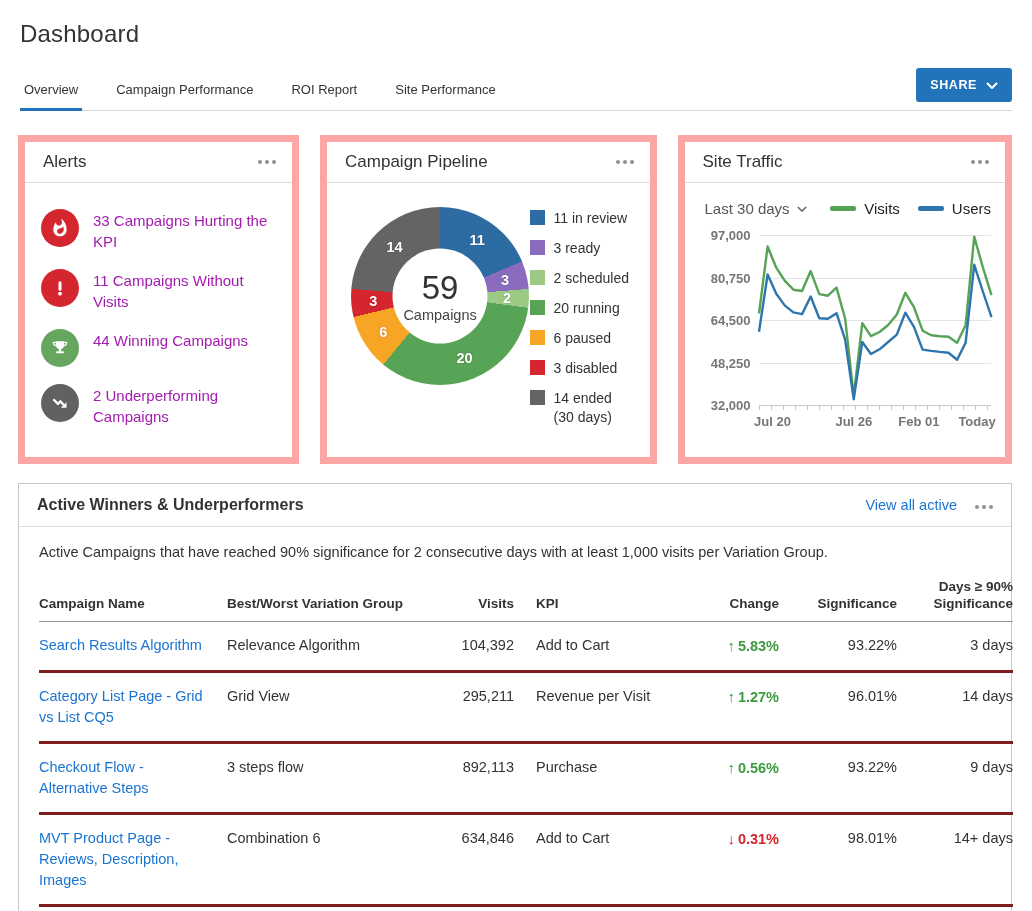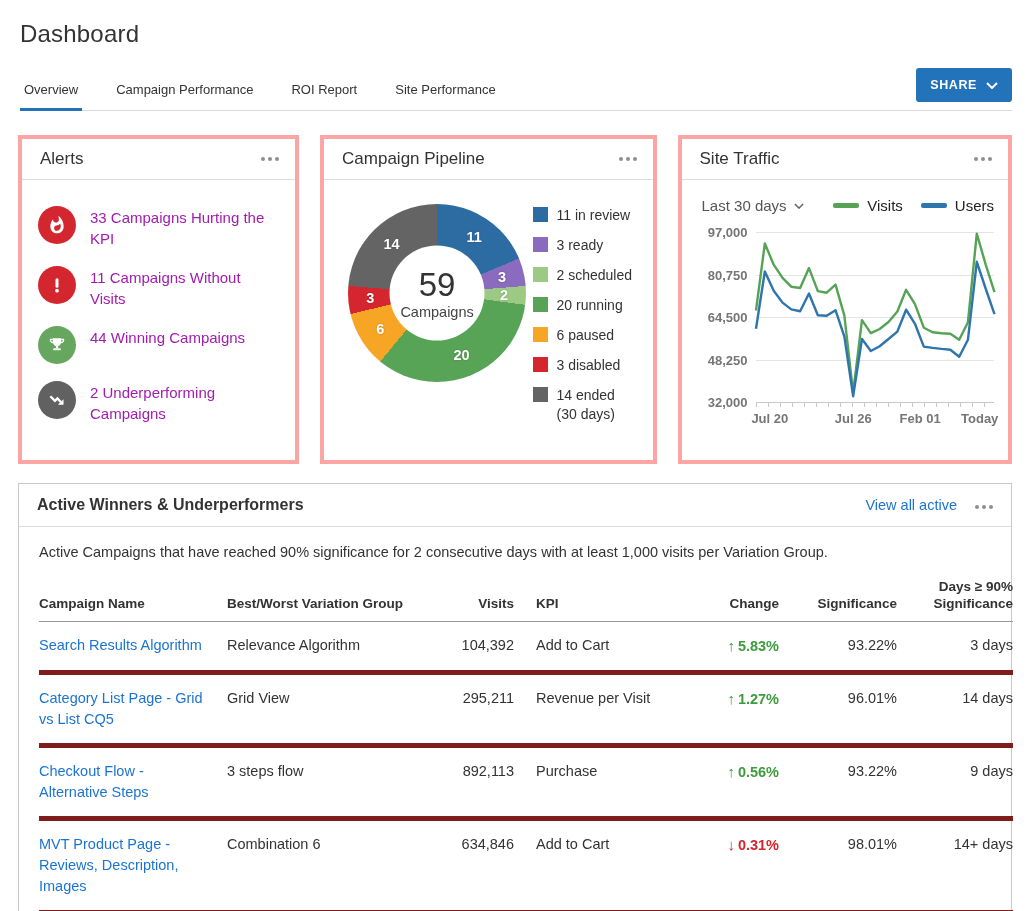--- a/index.html
+++ b/index.html
@@ -11,21 +11,21 @@
   .page-title { font-size:24px; font-weight:400; color:#333; padding:20px 0 0 20px; letter-spacing:.2px; }
   .tabbar { position:relative; margin:24px 20px 0 20px; border-bottom:1px solid #d9d9d9; display:flex; align-items:flex-end; }
   .tab { position:relative; font-size:13px; color:#333; padding:10px 4px 13px 4px; margin-right:30px; cursor:pointer; white-space:nowrap; }
   .tab.active::after { content:""; position:absolute; left:0; right:0; bottom:-1px; height:3px; background:#2273b9; }
   .share-btn { position:absolute; right:0; bottom:8px; background:#2273b9; color:#fff; border:none; border-radius:3px;
                font-family:inherit; font-size:12.5px; font-weight:bold; letter-spacing:.6px; padding:10px 14px;
                display:flex; align-items:center; gap:9px; cursor:pointer; }
 
   
   .cards-row { display:flex; gap:21px; margin:24px 20px 0 18px; }
-  .card { border:4px solid #fca5a5; background:#fff; }
+  .card { border:7px solid #fca5a5; background:#fff; }
   .card-hd { display:flex; align-items:center; justify-content:space-between; padding:10px 14px 10px 18px; border-bottom:1px solid #ddd; }
   .card-title { font-size:17px; color:#333; }
   .dots { display:flex; gap:3px; padding:4px 2px; cursor:pointer; }
   .dots i { width:4px; height:4px; border-radius:50%; background:#8f8f8f; display:block; }
 
   .card-alerts { width:284px; height:329px; }
   .card-pipeline { width:340px; height:329px; }
   .card-traffic { width:338px; height:329px; }
 
   
@@ -67,21 +67,21 @@
 
   
   .table-card { margin:19px 20px 0 18px; border:1px solid #c9c9c9; }
   .table-hd { display:flex; align-items:center; justify-content:space-between; padding:12px 16px 12px 18px; border-bottom:1px solid #ddd; }
   .table-title { font-size:16px; font-weight:bold; color:#333; }
   .table-hd-right { display:flex; align-items:flex-end; gap:16px; }
   .link { color:#1b74d1; font-size:14.5px; text-decoration:none; cursor:pointer; }
   .table-desc { font-size:14.5px; color:#333; padding:17px 20px 4px 20px; }
   table.winners { width:calc(100% - 40px); margin:0 20px; border-collapse:collapse; table-layout:fixed; }
   .winners th { font-size:13.5px; font-weight:bold; color:#333; vertical-align:bottom; padding:14px 0 9px 0; border-bottom:1px solid #999; line-height:17px; }
-  .winners td { font-size:14.5px; color:#333; vertical-align:top; padding:13px 0; border-bottom:5px solid #7f1d1d; line-height:21px; }
+  .winners td { font-size:14.5px; color:#333; vertical-align:top; padding:13px 0; border-bottom:3px solid #7f1d1d; line-height:21px; }
   .winners tr:last-child td { border-bottom:none; }
   .col-l { text-align:left; }
   .col-r { text-align:right; }
   .winners th.pad, .winners td.pad { padding-right:18px; }
   .chg { font-weight:bold; white-space:nowrap; }
   .chg.up { color:#3e9b3e; }
   .chg.down { color:#d5242c; }
   .chg .arr { font-size:15px; margin-right:3px; }
 </style>
 </head>

